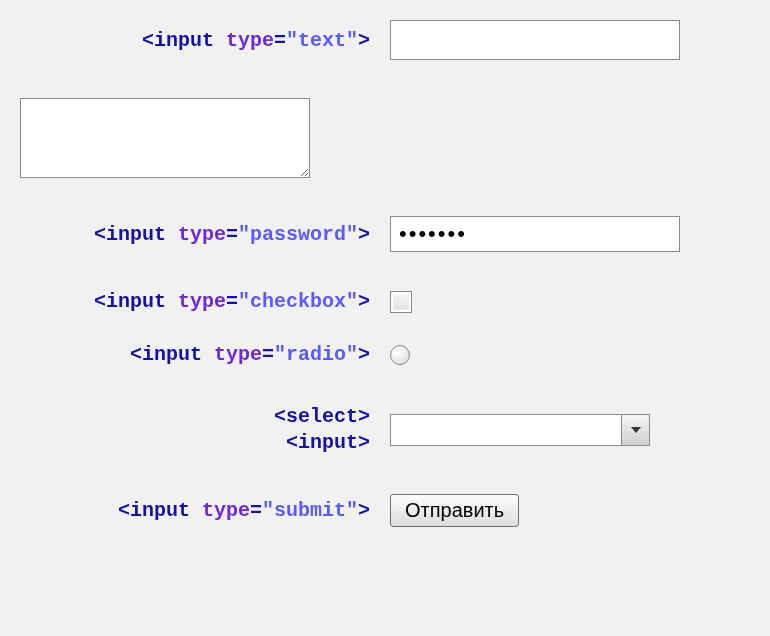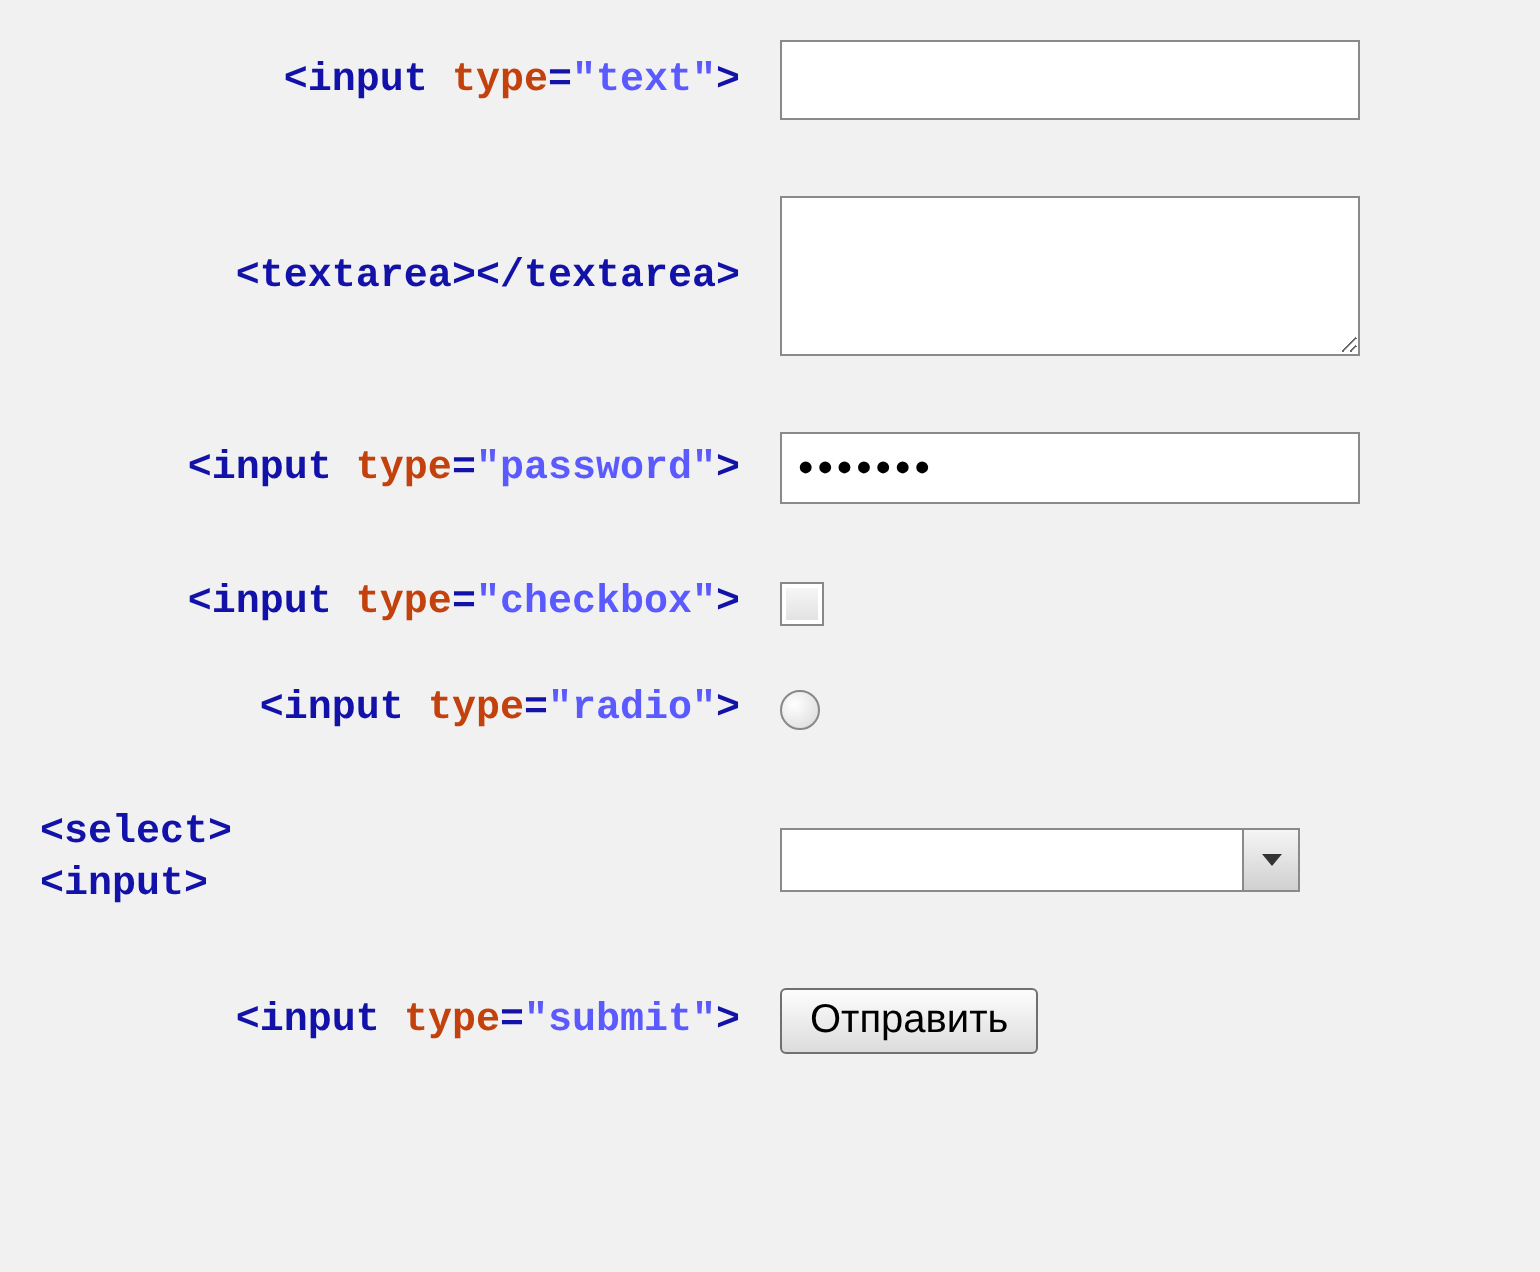--- a/index.html
+++ b/index.html
@@ -23,36 +23,37 @@
       margin-bottom: 30px;
     }
     .label {
       flex: 0 0 370px;
       text-align: right;
       padding-right: 20px;
       white-space: pre;
     }
     .label-multi {
       flex: 0 0 370px;
+      text-align: right;
       padding-right: 20px;
       line-height: 1.3;
     }
     .label-multi div {
       white-space: pre;
     }
     .control {
       display: flex;
       align-items: flex-end;
     }
     .tag-bracket, .tag-name {
       color: #1212a8;
       font-weight: bold;
     }
     .attr-name {
-      color: #c2410c;
+      color: #6d28d9;
       font-weight: bold;
     }
     .attr-eq {
       color: #1212a8;
       font-weight: bold;
     }
     .attr-value {
       color: #5a5aff;
       font-weight: bold;
     }
@@ -137,21 +138,20 @@
 <body>
 
 <div class="row">
   <div class="label"><span class="tag-bracket">&lt;</span><span class="tag-name">input</span><span> </span><span class="attr-name">type</span><span class="attr-eq">=</span><span class="attr-value">"text"</span><span class="tag-bracket">&gt;</span></div>
   <div class="control">
     <input type="text" class="field" value="" style="">
   </div>
 </div>
 
 <div class="row">
-  <div class="label"><span class="tag-bracket">&lt;</span><span class="tag-name">textarea</span><span class="tag-bracket">&gt;</span><span class="tag-bracket">&lt;/</span><span class="tag-name">textarea</span><span class="tag-bracket">&gt;</span></div>
   <div class="control">
     <textarea class="field" style=""></textarea>
   </div>
 </div>
 
 <div class="row">
   <div class="label"><span class="tag-bracket">&lt;</span><span class="tag-name">input</span><span> </span><span class="attr-name">type</span><span class="attr-eq">=</span><span class="attr-value">"password"</span><span class="tag-bracket">&gt;</span></div>
   <div class="control">
     <input type="password" class="field" value="•••••••" style="">
   </div>

